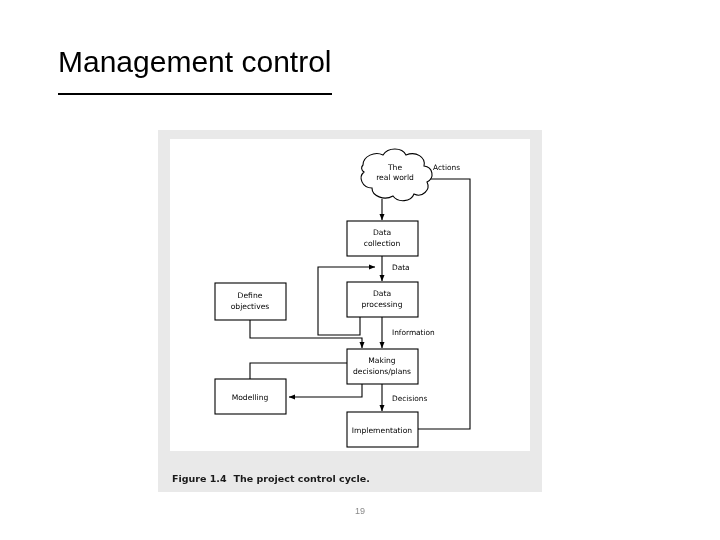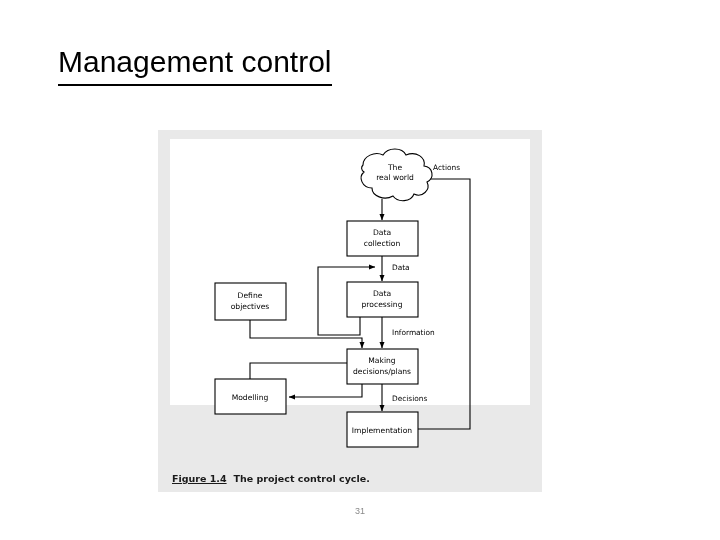--- a/index.html
+++ b/index.html
@@ -24,60 +24,59 @@
     top: 46px;
     font-size: 30px;
     font-weight: 400;
     letter-spacing: 0px;
     line-height: 1.08;
     color: #000000;
     white-space: nowrap;
   }
   #slide-title .title-text {
     border-bottom: 2px solid #000000;
-    padding-bottom: 6px;
+    padding-bottom: 15px;
     display: inline-block;
   }
 
   
   #figure-panel {
     position: absolute;
     left: 158px;
     top: 130px;
     width: 384px;
     height: 362px;
     background: #e9e9e9;
     box-sizing: border-box;
   }
   #figure-canvas {
     position: absolute;
     left: 12px;
     top: 9px;
     width: 360px;
-    height: 266px;
+    height: 312px;
     background: #ffffff;
     box-sizing: border-box;
   }
   #figure-canvas svg {
     display: block;
   }
   #figure-caption {
     position: absolute;
     left: 14px;
     bottom: 8px;
     font-size: 9.5px;
     line-height: 1.2;
     color: #1a1a1a;
     white-space: nowrap;
     font-family: "DejaVu Sans", sans-serif;
   }
   #figure-caption .caption-number {
     font-weight: bold;
     margin-right: 7px;
-    text-decoration: underline;
   }
   #figure-caption .caption-text {
     font-weight: bold;
   }
 
   
   #page-number {
     position: absolute;
     left: 0;
     right: 0;
@@ -208,13 +207,13 @@
 
     </svg>
   </div>
 
   <div id="figure-caption">
     <span class="caption-number">Figure 1.4</span><span class="caption-text">The project control cycle.</span>
   </div>
 
 </div>
 
-<div id="page-number">31</div>
+<div id="page-number">19</div>
 
 </body></html>

